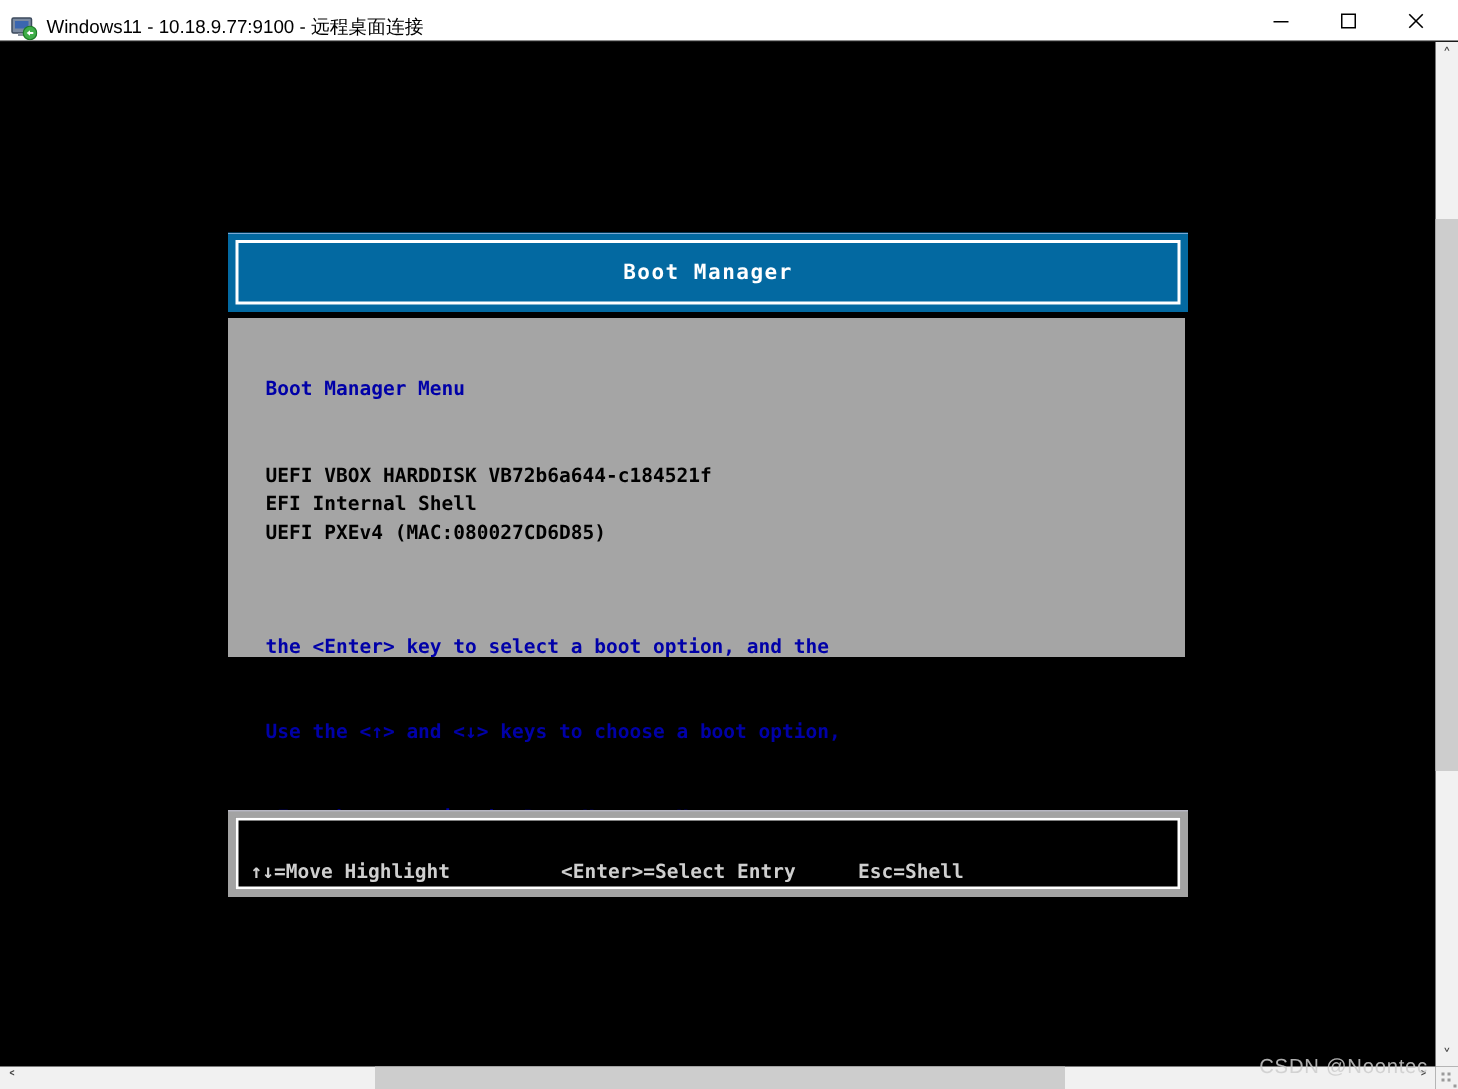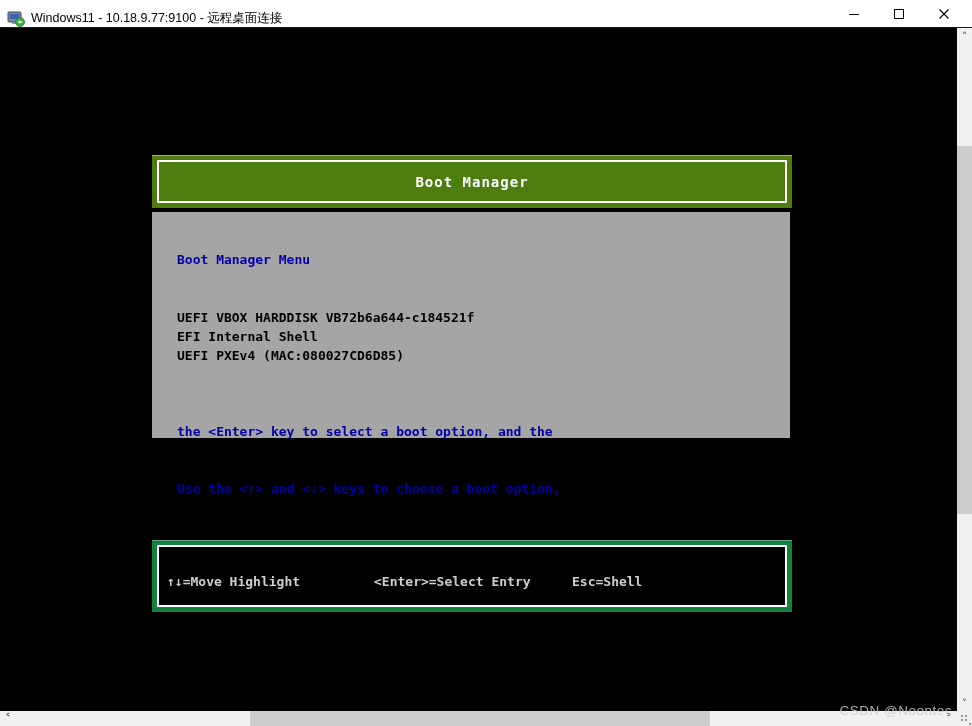--- a/index.html
+++ b/index.html
@@ -25,21 +25,21 @@
   
   .screen {
     position:absolute; left:0; top:28px; width:957px; height:683px;
     background:#000; overflow:hidden;
     font-family:"DejaVu Sans Mono", monospace; font-weight:bold;
   }
 
   
   .bm-header {
     position:absolute; left:152px; top:127px; width:640px; height:53px;
-    background:#4d7c0f; box-shadow:inset 0 1px 0 rgba(220,220,255,0.55);
+    background:#0369a1; box-shadow:inset 0 1px 0 rgba(220,220,255,0.55);
   }
   .bm-header-inner {
     position:absolute; inset:5px; border:2px solid #ffffff;
     display:flex; align-items:center; justify-content:center;
   }
   .bm-header-inner span { color:#ffffff; font-size:14px; letter-spacing:1px; }
 
   
   .bm-panel {
     position:absolute; left:152px; top:184px; width:638px; height:226px;
@@ -52,22 +52,22 @@
   }
   .bm-item.selected {
     left:24px; width:241px; padding-left:1px;
     background:#000000; color:#d2d2d2;
   }
   .bm-help { position:absolute; left:25px; top:172px; color:#0000a8; line-height:19px; white-space:pre; }
   .bm-devpath { position:absolute; left:456px; top:20px; color:#0000a8; line-height:19px; white-space:pre; }
 
   
   .bm-footer {
-    position:absolute; left:152px; top:512px; width:640px; height:72px;
-    background:#15803d; box-shadow:inset 0 1px 0 rgba(220,220,255,0.35);
+    position:absolute; left:152px; top:512px; width:640px; height:58px;
+    background:#a3a3a3; box-shadow:inset 0 1px 0 rgba(220,220,255,0.35);
   }
   .bm-footer-inner {
     position:absolute; inset:5px; border:2px solid #ffffff; background:#000000;
   }
   .bm-footer-inner span {
     position:absolute; top:27px; color:#cfcfcf; font-size:13px; white-space:pre;
   }
   .fk-move   { left:8px; }
   .fk-select { left:215px; }
   .fk-exit   { left:413px; }

